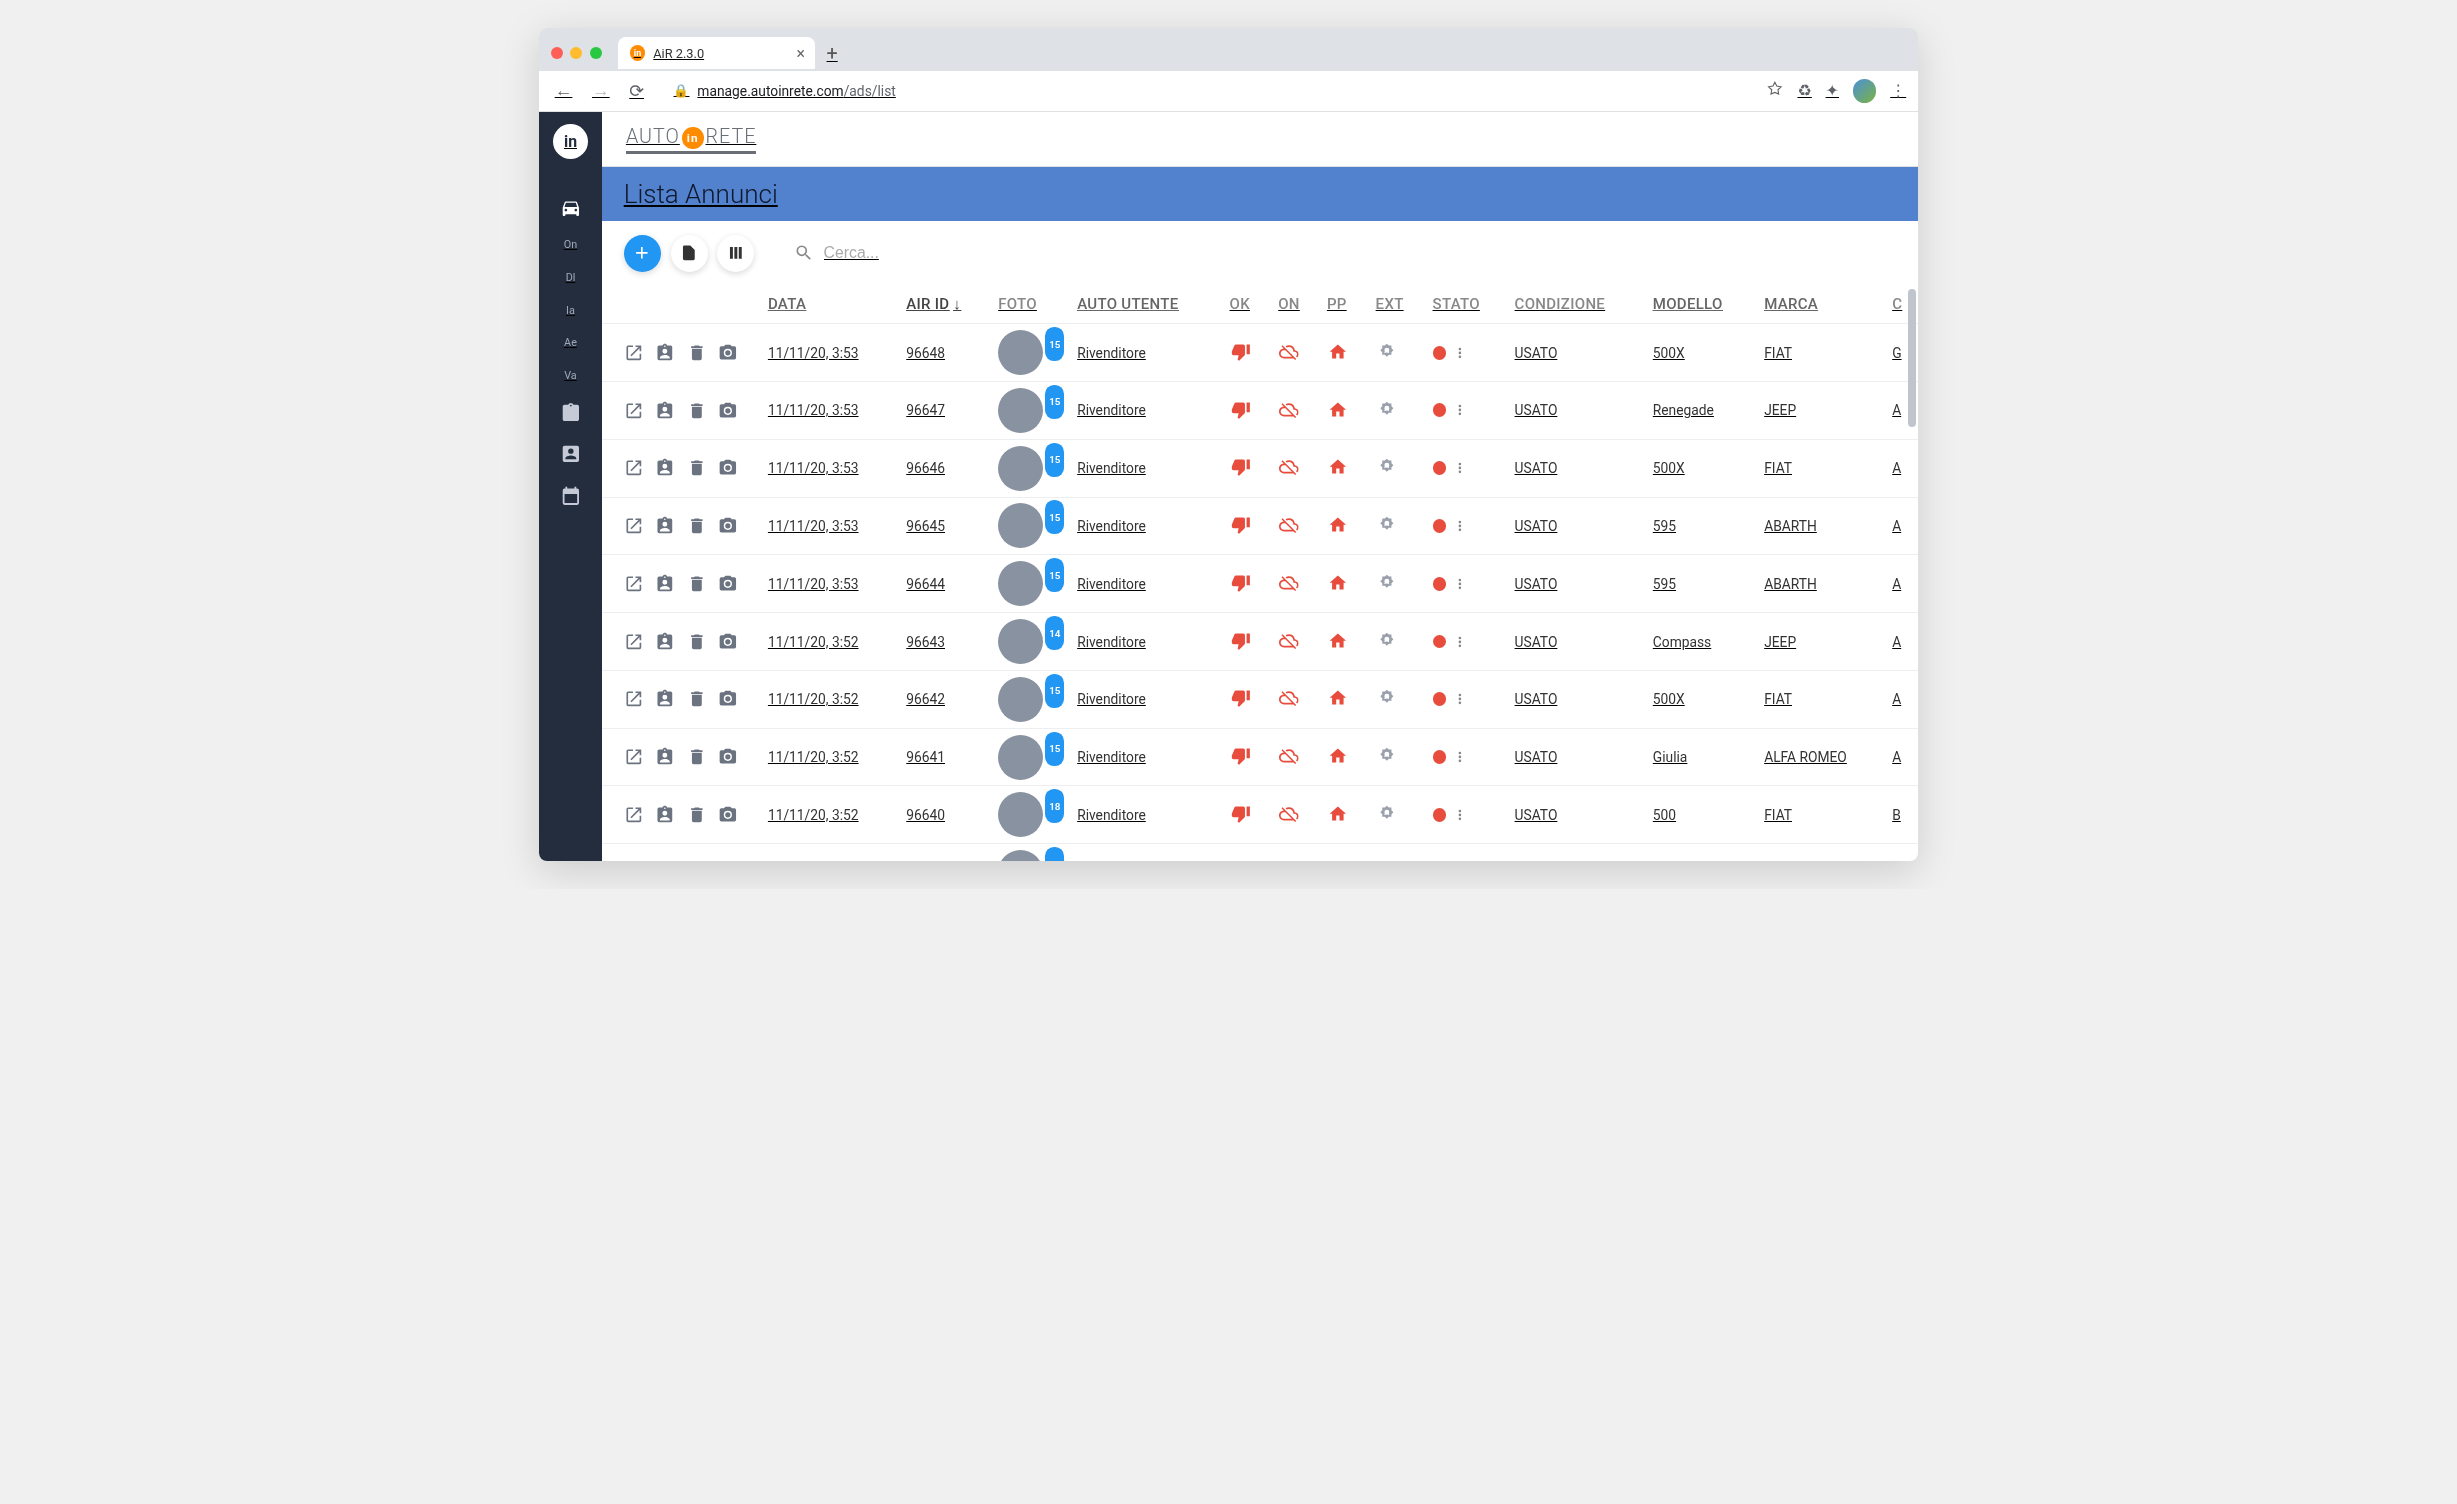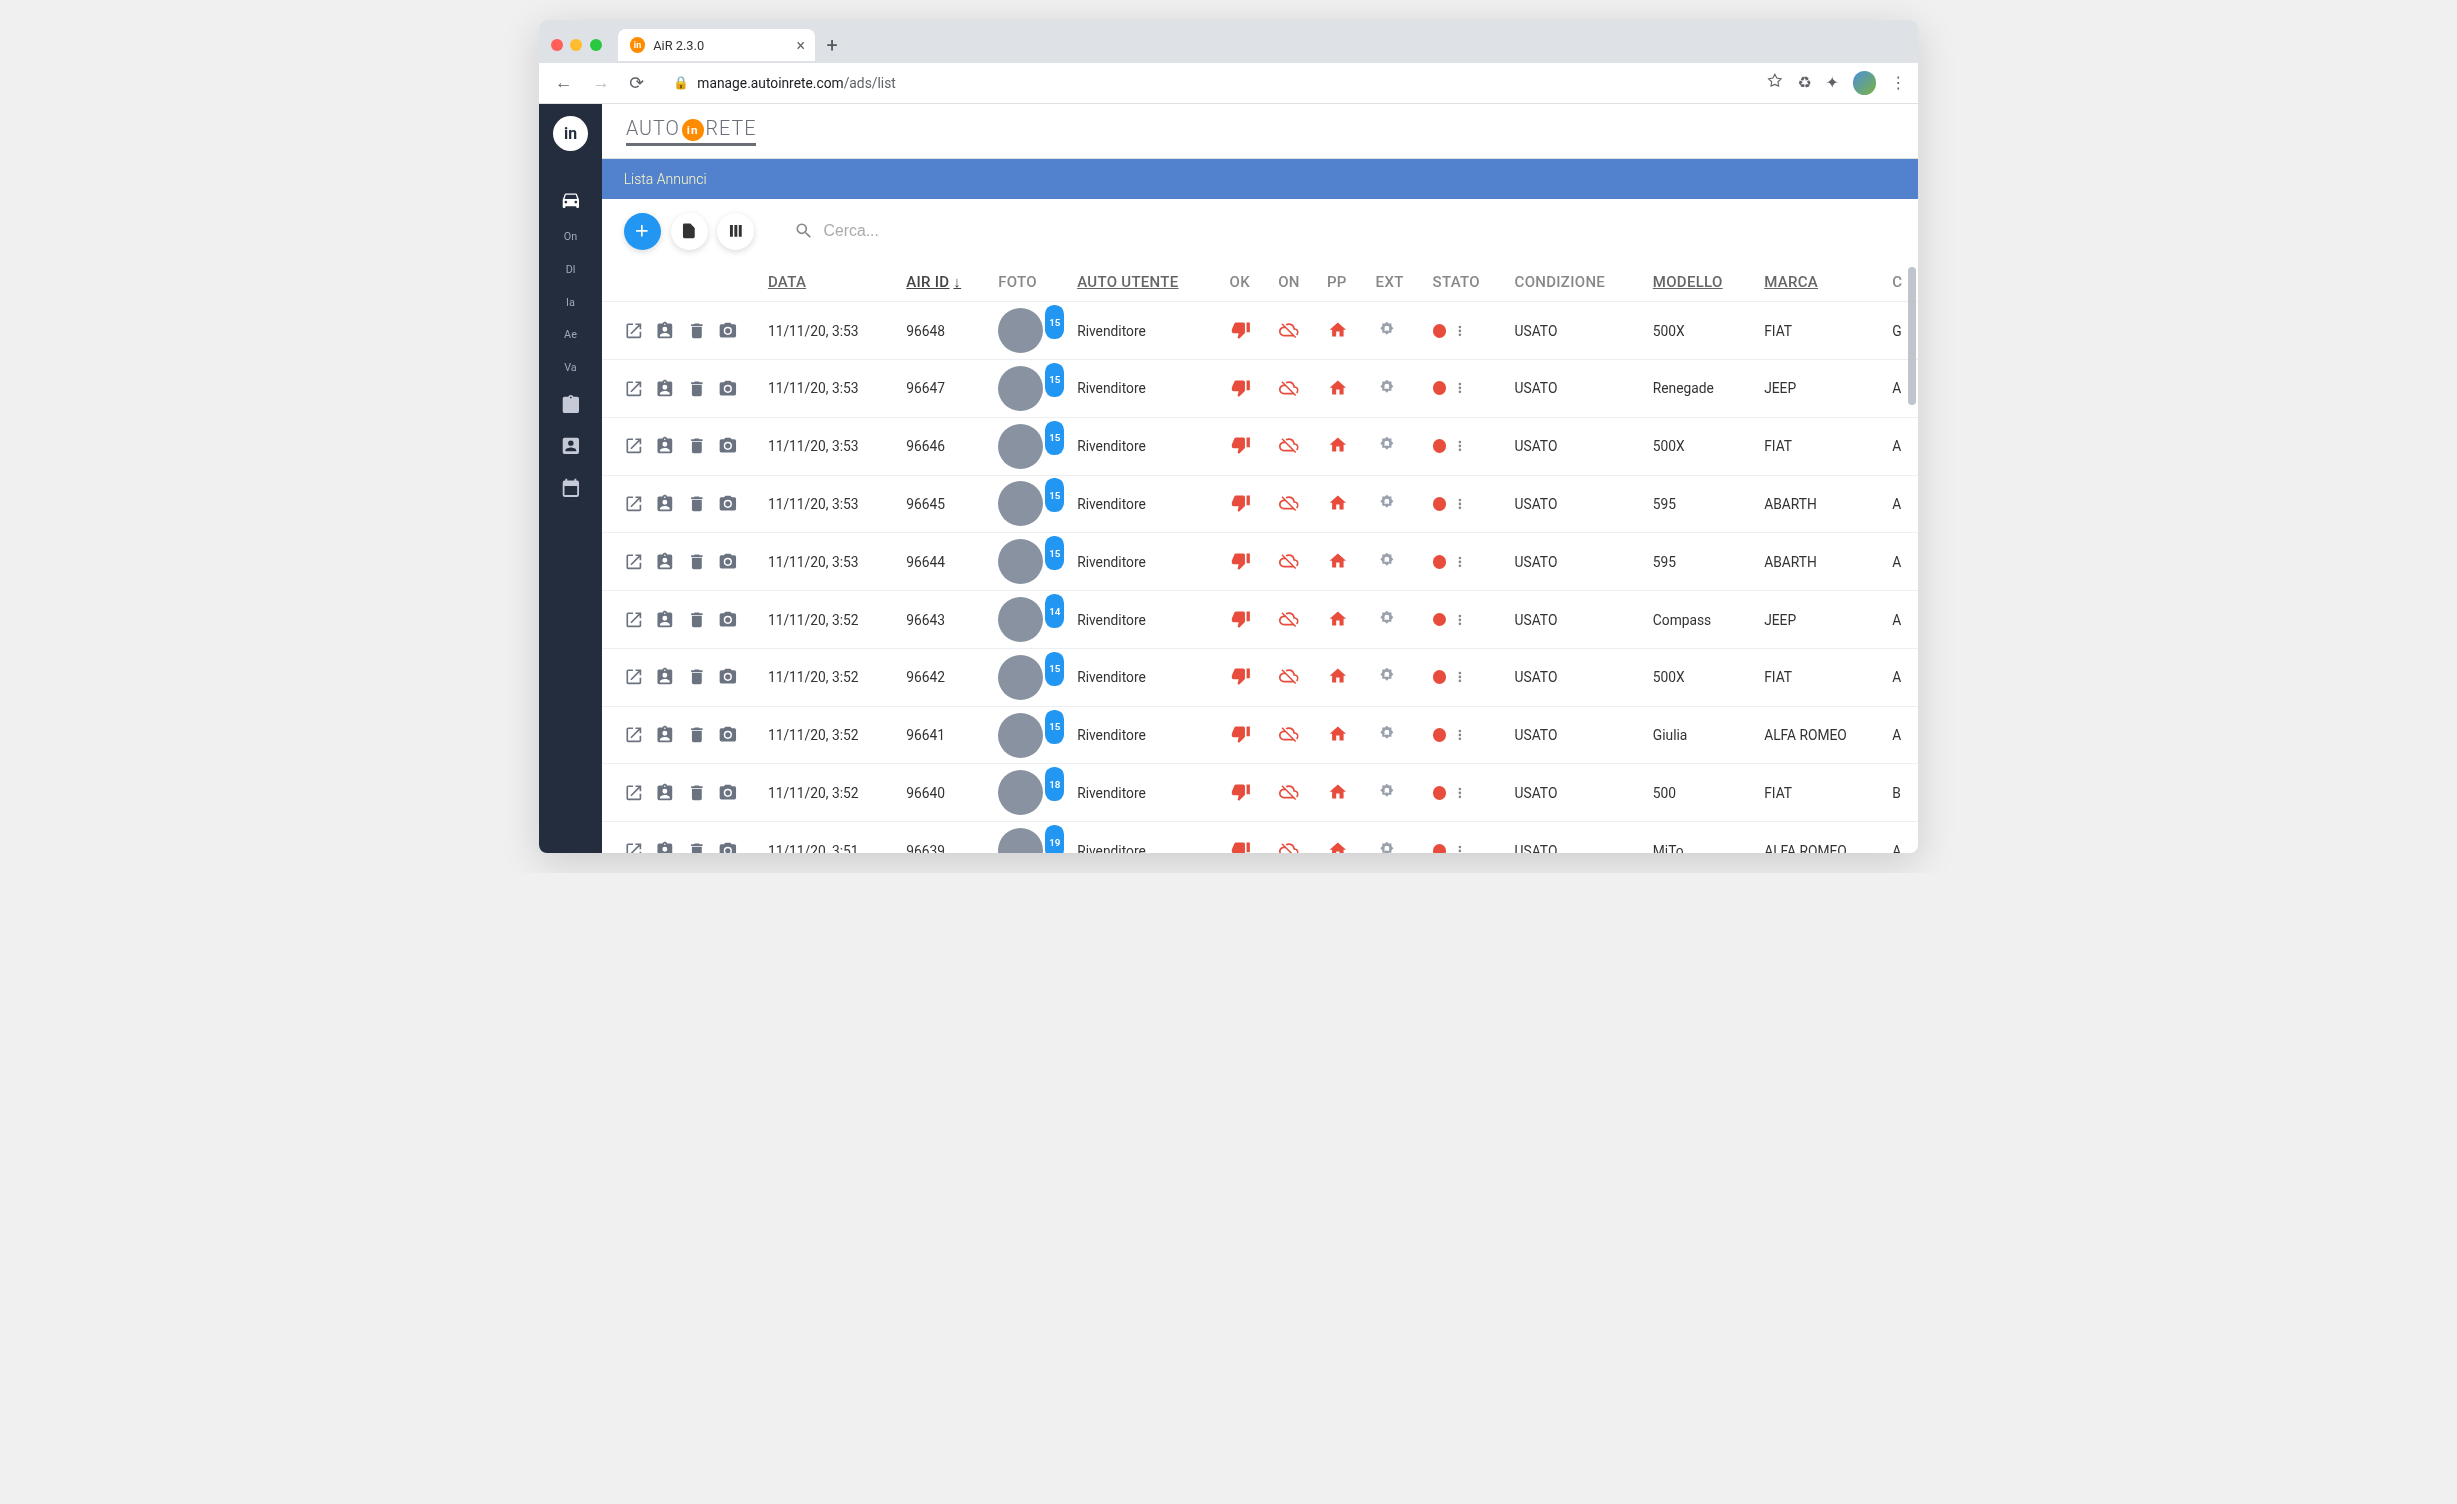--- a/index.html
+++ b/index.html
@@ -7,21 +7,22 @@
     font-family: -apple-system, BlinkMacSystemFont, 'Segoe UI', Roboto, sans-serif;
     background: #f0f0f0;
     padding: 19.7px;
   }
   .browser-window {
     background: #fff;
     border-radius: 7.9px;
     box-shadow: 0 9.9px 39px rgba(0,0,0,0.15);
     overflow: hidden;
     max-width: 1379px;
-    margin: 0 auto;
+    margin: 8px auto;
+    text-decoration: underline;
   }
   .browser-tabs {
     background: #dee1e6;
     display: flex;
     align-items: center;
     padding: 7.9px 11.8px 0 11.8px;
     height: 43px;
   }
   .traffic-lights { display: flex; gap: 7.9px; margin-right: 15.8px; }
   .tl-dot { width: 11.8px; height: 11.8px; border-radius: 50%; }
@@ -137,23 +138,23 @@
   .user-avatar {
     width: 33px; height: 33px; border-radius: 50%;
     background: #f0a73a; color: #fff;
     display: flex; align-items: center; justify-content: center;
     font-size: 12.8px; font-weight: 500;
   }
   .user-email { font-size: 13.8px; color: #212121; }
 
   .page-title-bar {
     background: #5281ce;
-    color: #fef9c3;
+    color: #0f172a;
     padding: 11.8px 21.7px;
-    font-size: 14px;
+    font-size: 26px;
     font-weight: 300;
   }
   .toolbar {
     display: flex;
     align-items: center;
     padding: 13.8px 21.7px;
     gap: 9.9px;
   }
   .circ-btn {
     width: 37px; height: 37px; border-radius: 50%;

